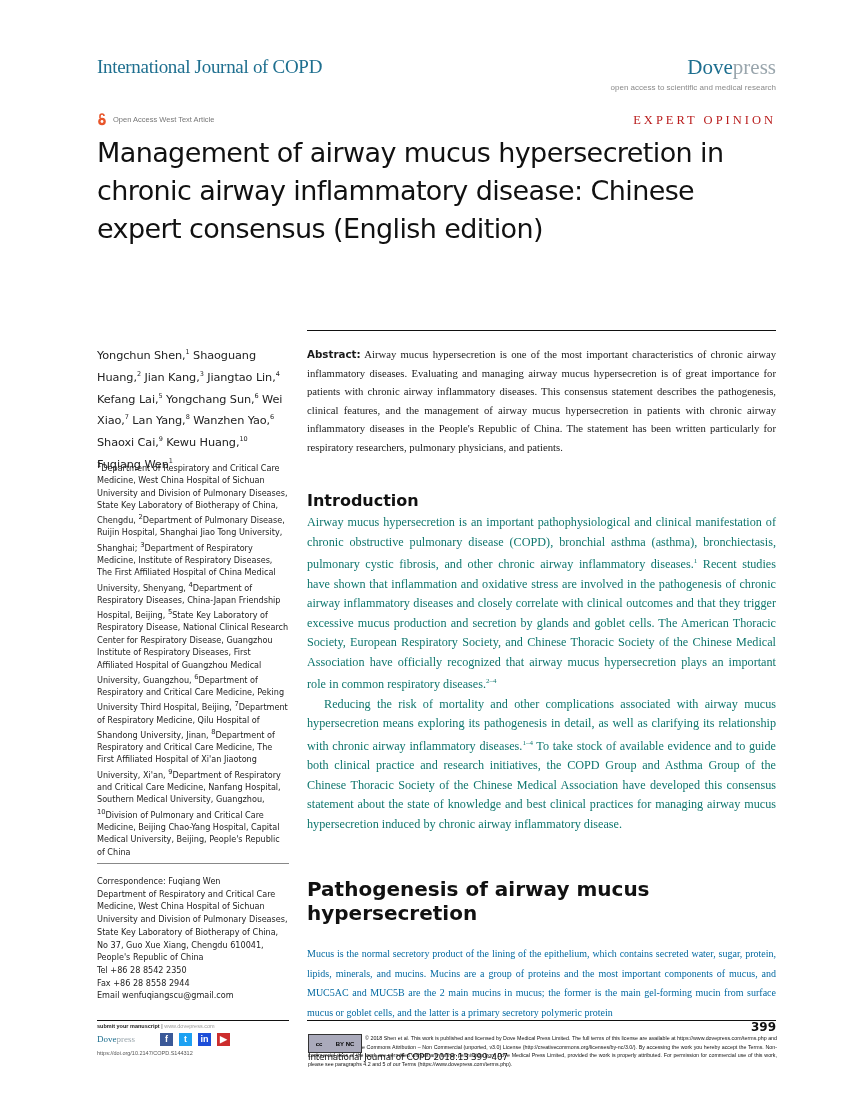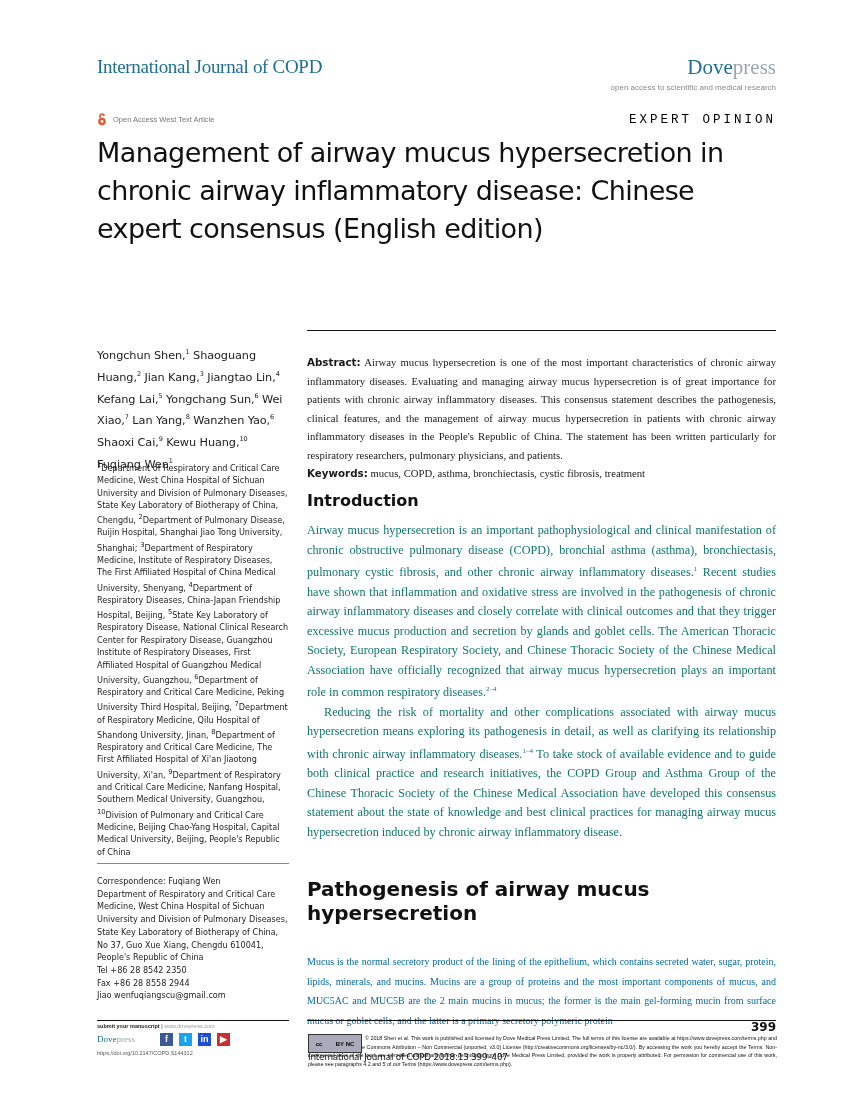--- a/index.html
+++ b/index.html
@@ -7,32 +7,32 @@
   .abs { position: absolute; }
 
   .journal-name { left: 97px; top: 56px; font-family: "Liberation Serif", serif; font-size: 19px; color: #1e6f8f; letter-spacing: -0.3px; }
   .publisher { right: 74px; top: 55px; font-family: "Liberation Serif", serif; font-size: 21px; }
   .publisher .dove { color: #1e6f8f; }
   .publisher .press { color: #9aa6ad; }
   .tagline { right: 74px; top: 83px; font-family: "Liberation Sans", sans-serif; font-size: 8px; color: #8a8a8a; }
 
   .oa-row { left: 97px; top: 113px; display: flex; align-items: center; gap: 6px; font-family: "Liberation Sans", sans-serif; font-size: 7.5px; color: #777; }
   .oa-icon { width: 10px; height: 13px; }
-  .article-type { right: 74px; top: 113px; font-family: Liberation Mono, monospace; font-size: 12.5px; letter-spacing: 3px; color: #000000; }
+  .article-type { right: 74px; top: 113px; font-family: Liberation Serif, serif; font-size: 12.5px; letter-spacing: 3px; color: #b91c1c; }
 
   .title { left: 97px; top: 134px; width: 660px; font-family: "DejaVu Sans", sans-serif; font-size: 27px; line-height: 38px; color: #111; font-weight: normal; letter-spacing: -0.6px; }
 
   .left-col { left: 97px; width: 192px; font-family: "DejaVu Sans", sans-serif; }
   .authors { top: 343px; font-size: 11.3px; line-height: 19px; color: #222; letter-spacing: -0.1px; }
   .authors sup, .affil sup { font-size: 6.5px; }
   .affiliations { top: 459px; font-size: 8.1px; line-height: 12.4px; color: #222; }
   .aff-divider { left: 97px; top: 863px; width: 192px; height: 0; border-top: 1px solid #888; }
   .corr { top: 875px; font-size: 8.1px; line-height: 12.7px; color: #222; }
 
-  .right-col { left: 307px; width: 469px; margin-top: 8px; }
+  .right-col { left: 307px; width: 469px; }
   .top-rule { left: 307px; top: 330px; width: 469px; height: 0; border-top: 1.5px solid #111; }
   .abstract { top: 345px; font-family: "Liberation Serif", serif; font-size: 10.7px; line-height: 18.5px; text-align: justify; color: #1a1a1a; }
   .abstract .lbl { font-family: "DejaVu Sans", sans-serif; font-weight: bold; font-size: 10.3px; }
   .keywords { margin-top: 0; }
 
   .h-intro { top: 491px; font-family: "DejaVu Sans", sans-serif; font-weight: bold; font-size: 16px; color: #111; }
   .p-intro { top: 513px; font-family: "Liberation Serif", serif; font-size: 12.2px; line-height: 19.5px; text-align: justify; color: #0f766e; }
   .p-intro p { margin: 0; }
   .p-intro p + p { text-indent: 17px; }
   .p-intro sup { font-size: 7px; }
@@ -79,27 +79,26 @@
 <h1 class="abs title" style="margin:0">Management of airway mucus hypersecretion in chronic airway inflammatory disease: Chinese expert consensus (English edition)</h1>
 
 <div class="abs left-col authors" id="authors"><span>Yongchun Shen,</span><sup>1</sup> <span>Shaoguang Huang,</span><sup>2</sup> <span>Jian Kang,</span><sup>3</sup> <span>Jiangtao Lin,</span><sup>4</sup> <span>Kefang Lai,</span><sup>5</sup> <span>Yongchang Sun,</span><sup>6</sup> <span>Wei Xiao,</span><sup>7</sup> <span>Lan Yang,</span><sup>8</sup> <span>Wanzhen Yao,</span><sup>6</sup> <span>Shaoxi Cai,</span><sup>9</sup> <span>Kewu Huang,</span><sup>10</sup> <span>Fuqiang Wen</span><sup>1</sup></div>
 <div class="abs left-col affiliations" id="affiliations"><sup>1</sup><span>Department of Respiratory and Critical Care Medicine, West China Hospital of Sichuan University and Division of Pulmonary Diseases, State Key Laboratory of Biotherapy of China, Chengdu, </span><sup>2</sup><span>Department of Pulmonary Disease, Ruijin Hospital, Shanghai Jiao Tong University, Shanghai; </span><sup>3</sup><span>Department of Respiratory Medicine, Institute of Respiratory Diseases, The First Affiliated Hospital of China Medical University, Shenyang, </span><sup>4</sup><span>Department of Respiratory Diseases, China-Japan Friendship Hospital, Beijing, </span><sup>5</sup><span>State Key Laboratory of Respiratory Disease, National Clinical Research Center for Respiratory Disease, Guangzhou Institute of Respiratory Diseases, First Affiliated Hospital of Guangzhou Medical University, Guangzhou, </span><sup>6</sup><span>Department of Respiratory and Critical Care Medicine, Peking University Third Hospital, Beijing, </span><sup>7</sup><span>Department of Respiratory Medicine, Qilu Hospital of Shandong University, Jinan, </span><sup>8</sup><span>Department of Respiratory and Critical Care Medicine, The First Affiliated Hospital of Xi'an Jiaotong University, Xi'an, </span><sup>9</sup><span>Department of Respiratory and Critical Care Medicine, Nanfang Hospital, Southern Medical University, Guangzhou, </span><sup>10</sup><span>Division of Pulmonary and Critical Care Medicine, Beijing Chao-Yang Hospital, Capital Medical University, Beijing, People's Republic of China</span></div>
 <div class="abs aff-divider"></div>
 <div class="abs left-col corr">
   <div>Correspondence: Fuqiang Wen</div>
   <div>Department of Respiratory and Critical Care Medicine, West China Hospital of Sichuan University and Division of Pulmonary Diseases, State Key Laboratory of Biotherapy of China, No 37, Guo Xue Xiang, Chengdu 610041, People's Republic of China</div>
   <div>Tel +86 28 8542 2350</div>
   <div>Fax +86 28 8558 2944</div>
-  <div>Jiao wenfuqiangscu@gmail.com</div>
+  <div>Email wenfuqiangscu@gmail.com</div>
 </div>
 
 <div class="abs top-rule"></div>
 <div class="abs right-col abstract">
   <div><span class="lbl">Abstract:</span> <span>Airway mucus hypersecretion is one of the most important characteristics of chronic airway inflammatory diseases. Evaluating and managing airway mucus hypersecretion is of great importance for patients with chronic airway inflammatory diseases. This consensus statement describes the pathogenesis, clinical features, and the management of airway mucus hypersecretion in patients with chronic airway inflammatory diseases in the People's Republic of China. The statement has been written particularly for respiratory researchers, pulmonary physicians, and patients.</span></div>
-  <div class="keywords"><span class="lbl">Keywords:</span> <span>mucus, COPD, asthma, bronchiectasis, cystic fibrosis, treatment</span></div>
 </div>
 
 <h2 class="abs right-col h-intro" style="margin:0">Introduction</h2>
 <div class="abs right-col p-intro" id="sec0">
     <p>Airway mucus hypersecretion is an important pathophysiological and clinical manifestation of chronic obstructive pulmonary disease (COPD), bronchial asthma (asthma), bronchiectasis, pulmonary cystic fibrosis, and other chronic airway inflammatory diseases.<sup>1</sup> Recent studies have shown that inflammation and oxidative stress are involved in the pathogenesis of chronic airway inflammatory diseases and closely correlate with clinical outcomes and that they trigger excessive mucus production and secretion by glands and goblet cells. The American Thoracic Society, European Respiratory Society, and Chinese Thoracic Society of the Chinese Medical Association have officially recognized that airway mucus hypersecretion plays an important role in common respiratory diseases.<sup>2–4</sup></p>
     <p>Reducing the risk of mortality and other complications associated with airway mucus hypersecretion means exploring its pathogenesis in detail, as well as clarifying its relationship with chronic airway inflammatory diseases.<sup>1–4</sup> To take stock of available evidence and to guide both clinical practice and research initiatives, the COPD Group and Asthma Group of the Chinese Thoracic Society of the Chinese Medical Association have developed this consensus statement about the state of knowledge and best clinical practices for managing airway mucus hypersecretion induced by chronic airway inflammatory disease.</p>
   </div>
 
 <h2 class="abs right-col h-path" style="margin:0">Pathogenesis of airway mucus hypersecretion</h2>
 <div class="abs right-col p-path" id="sec1">

